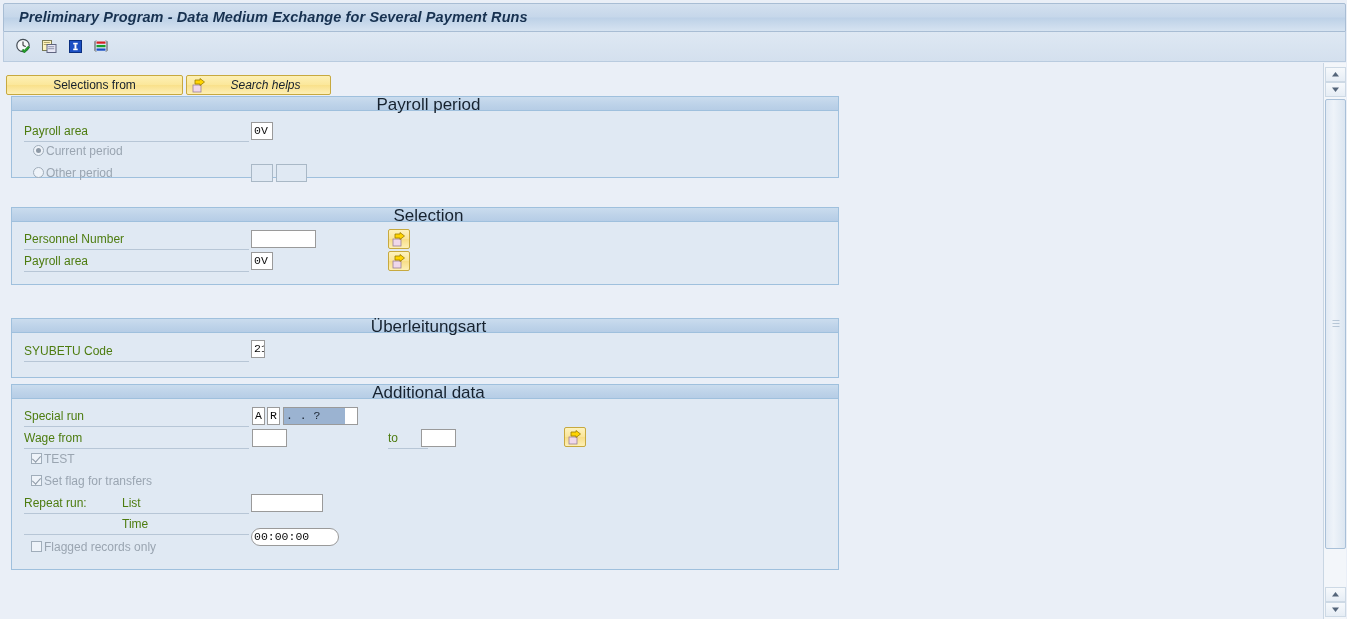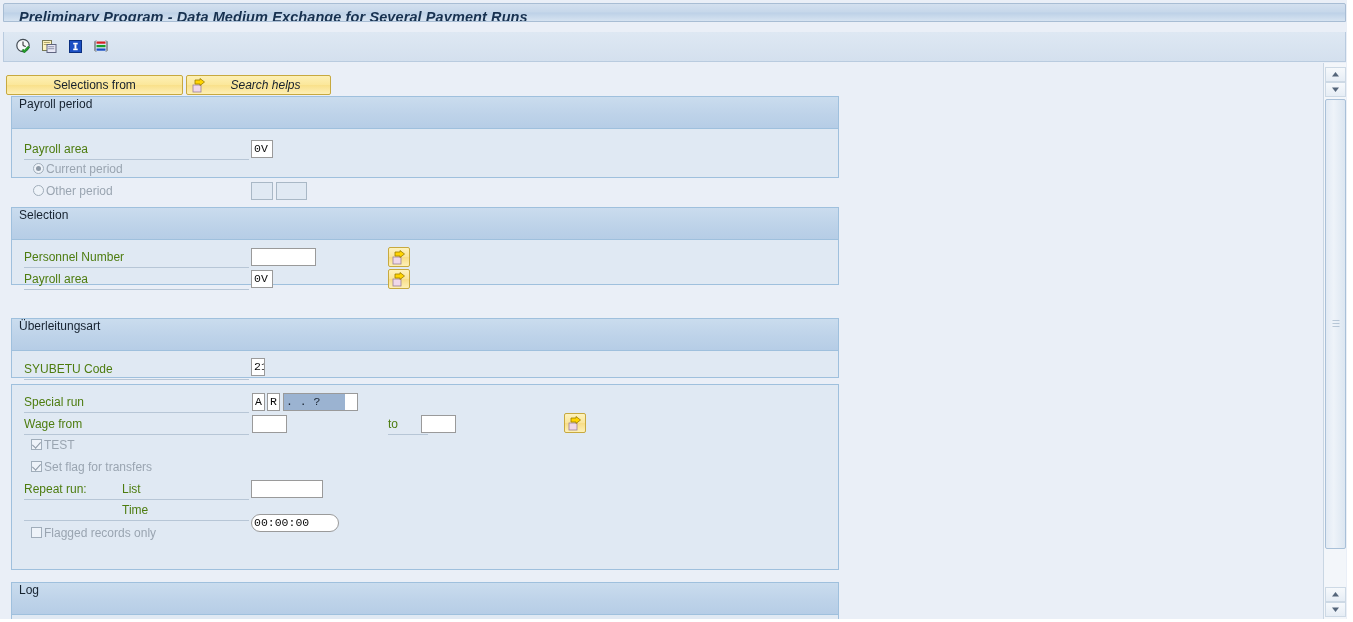--- a/index.html
+++ b/index.html
@@ -22,21 +22,21 @@
     background: #eaeff7;
     box-sizing: border-box;
   }
 
   
   .titlebar {
     position: absolute;
     left: 3px;
     top: 3px;
     width: 1343px;
-    height: 19px;
+    height: 29px;
     background: linear-gradient(to bottom, #d3e0ef 0%, #c6d7ea 48%, #bdd1e7 52%, #d6e3f1 100%);
     border: 1px solid #a8bdd4;
     border-radius: 2px 2px 0 0;
     box-sizing: border-box;
     overflow: hidden;
     padding-left: 13px;
   }
   .titlebar-text {
     position: absolute;
     left: 15px;
@@ -136,29 +136,30 @@
   
   .panel {
     position: absolute;
     left: 8px;
     width: 828px;
     box-sizing: border-box;
     border: 1px solid #9fc0dd;
     background: #e0e9f3;
   }
   .panel-header {
-    height: 32px;
+    height: 14px;
     background: linear-gradient(to bottom, #cadcee 0%, #bed3e9 55%, #b6cde6 100%);
     border-bottom: 1px solid #9fc0dd;
-    font-size: 12px;
+    font-size: 17px;
     color: #16222f;
     padding-left: 7px;
     line-height: 15px;
     box-sizing: border-box;
     white-space: nowrap;
+    text-align: center;
   }
   .panel-body {
     position: relative;
   }
   .flabel {
     position: absolute;
     font-size: 12px;
     color: #4d7c0f;
     line-height: 17px;
     white-space: nowrap;
@@ -444,20 +445,21 @@
     <div class="panel" style="top:255px; height:60px;">
       <div class="panel-header">Überleitungsart</div>
       <div class="panel-body" style="height:43px;">
         <div class="flabel" style="left:12px; top:10px;">SYUBETU Code</div>
         <div class="underline" style="left:12px; top:28px; width:225px;"></div>
         <div class="inp" style="left:239px; top:7px; width:14px;">21</div>
       </div>
     </div>
 
     <div class="panel" style="top:321px; height:186px;">
+      <div class="panel-header">Additional data</div>
       <div class="panel-body" style="height:169px;">
 
         <div class="flabel" style="left:12px; top:9px;">Special run</div>
         <div class="underline" style="left:12px; top:27px; width:225px;"></div>
         <div class="inp" style="left:240px; top:8px; width:13px; text-align:center; padding:0;">A</div>
         <div class="inp" style="left:255px; top:8px; width:13px; text-align:center; padding:0;">R</div>
         <div class="inp sel" style="left:271px; top:8px; width:75px;"><span class="selhl" style="width:57px; display:inline-block;">.    . ?</span></div>
 
         <div class="flabel" style="left:12px; top:31px;">Wage from</div>
         <div class="underline" style="left:12px; top:49px; width:225px;"></div>
@@ -485,27 +487,20 @@
 
         <div class="flabel" style="left:110px; top:117px;">Time</div>
         <div class="underline" style="left:12px; top:135px; width:225px;"></div>
         <div class="inp" style="left:239px; top:129px; width:88px;border-radius:9px;">00:00:00</div>
 
         <div class="cbox" style="left:19px; top:142px;"></div>
         <div class="flabel dim" style="left:32px; top:140px;">Flagged records only</div>
       </div>
     </div>
 
-    <div class="panel" style="top:519px; height:40px;">
-      <div class="panel-header">Log</div>
-      <div class="panel-body" style="height:23px;">
-        <div class="radio checked" style="left:21px; top:6px;"></div>
-        <div class="flabel dim" style="left:34px; top:4px;">List</div>
-      </div>
-    </div>
 
   </div>
 
   <div class="hscroll-corner"></div>
   <div class="vscroll">
     <div class="sb-arrow" style="top:4px;">
       <svg width="9" height="7" viewBox="0 0 9 7">
           <path d="M4.5 1 L8 5.5 L1 5.5 Z" fill="#54657a"></path>
         </svg>
     </div>

